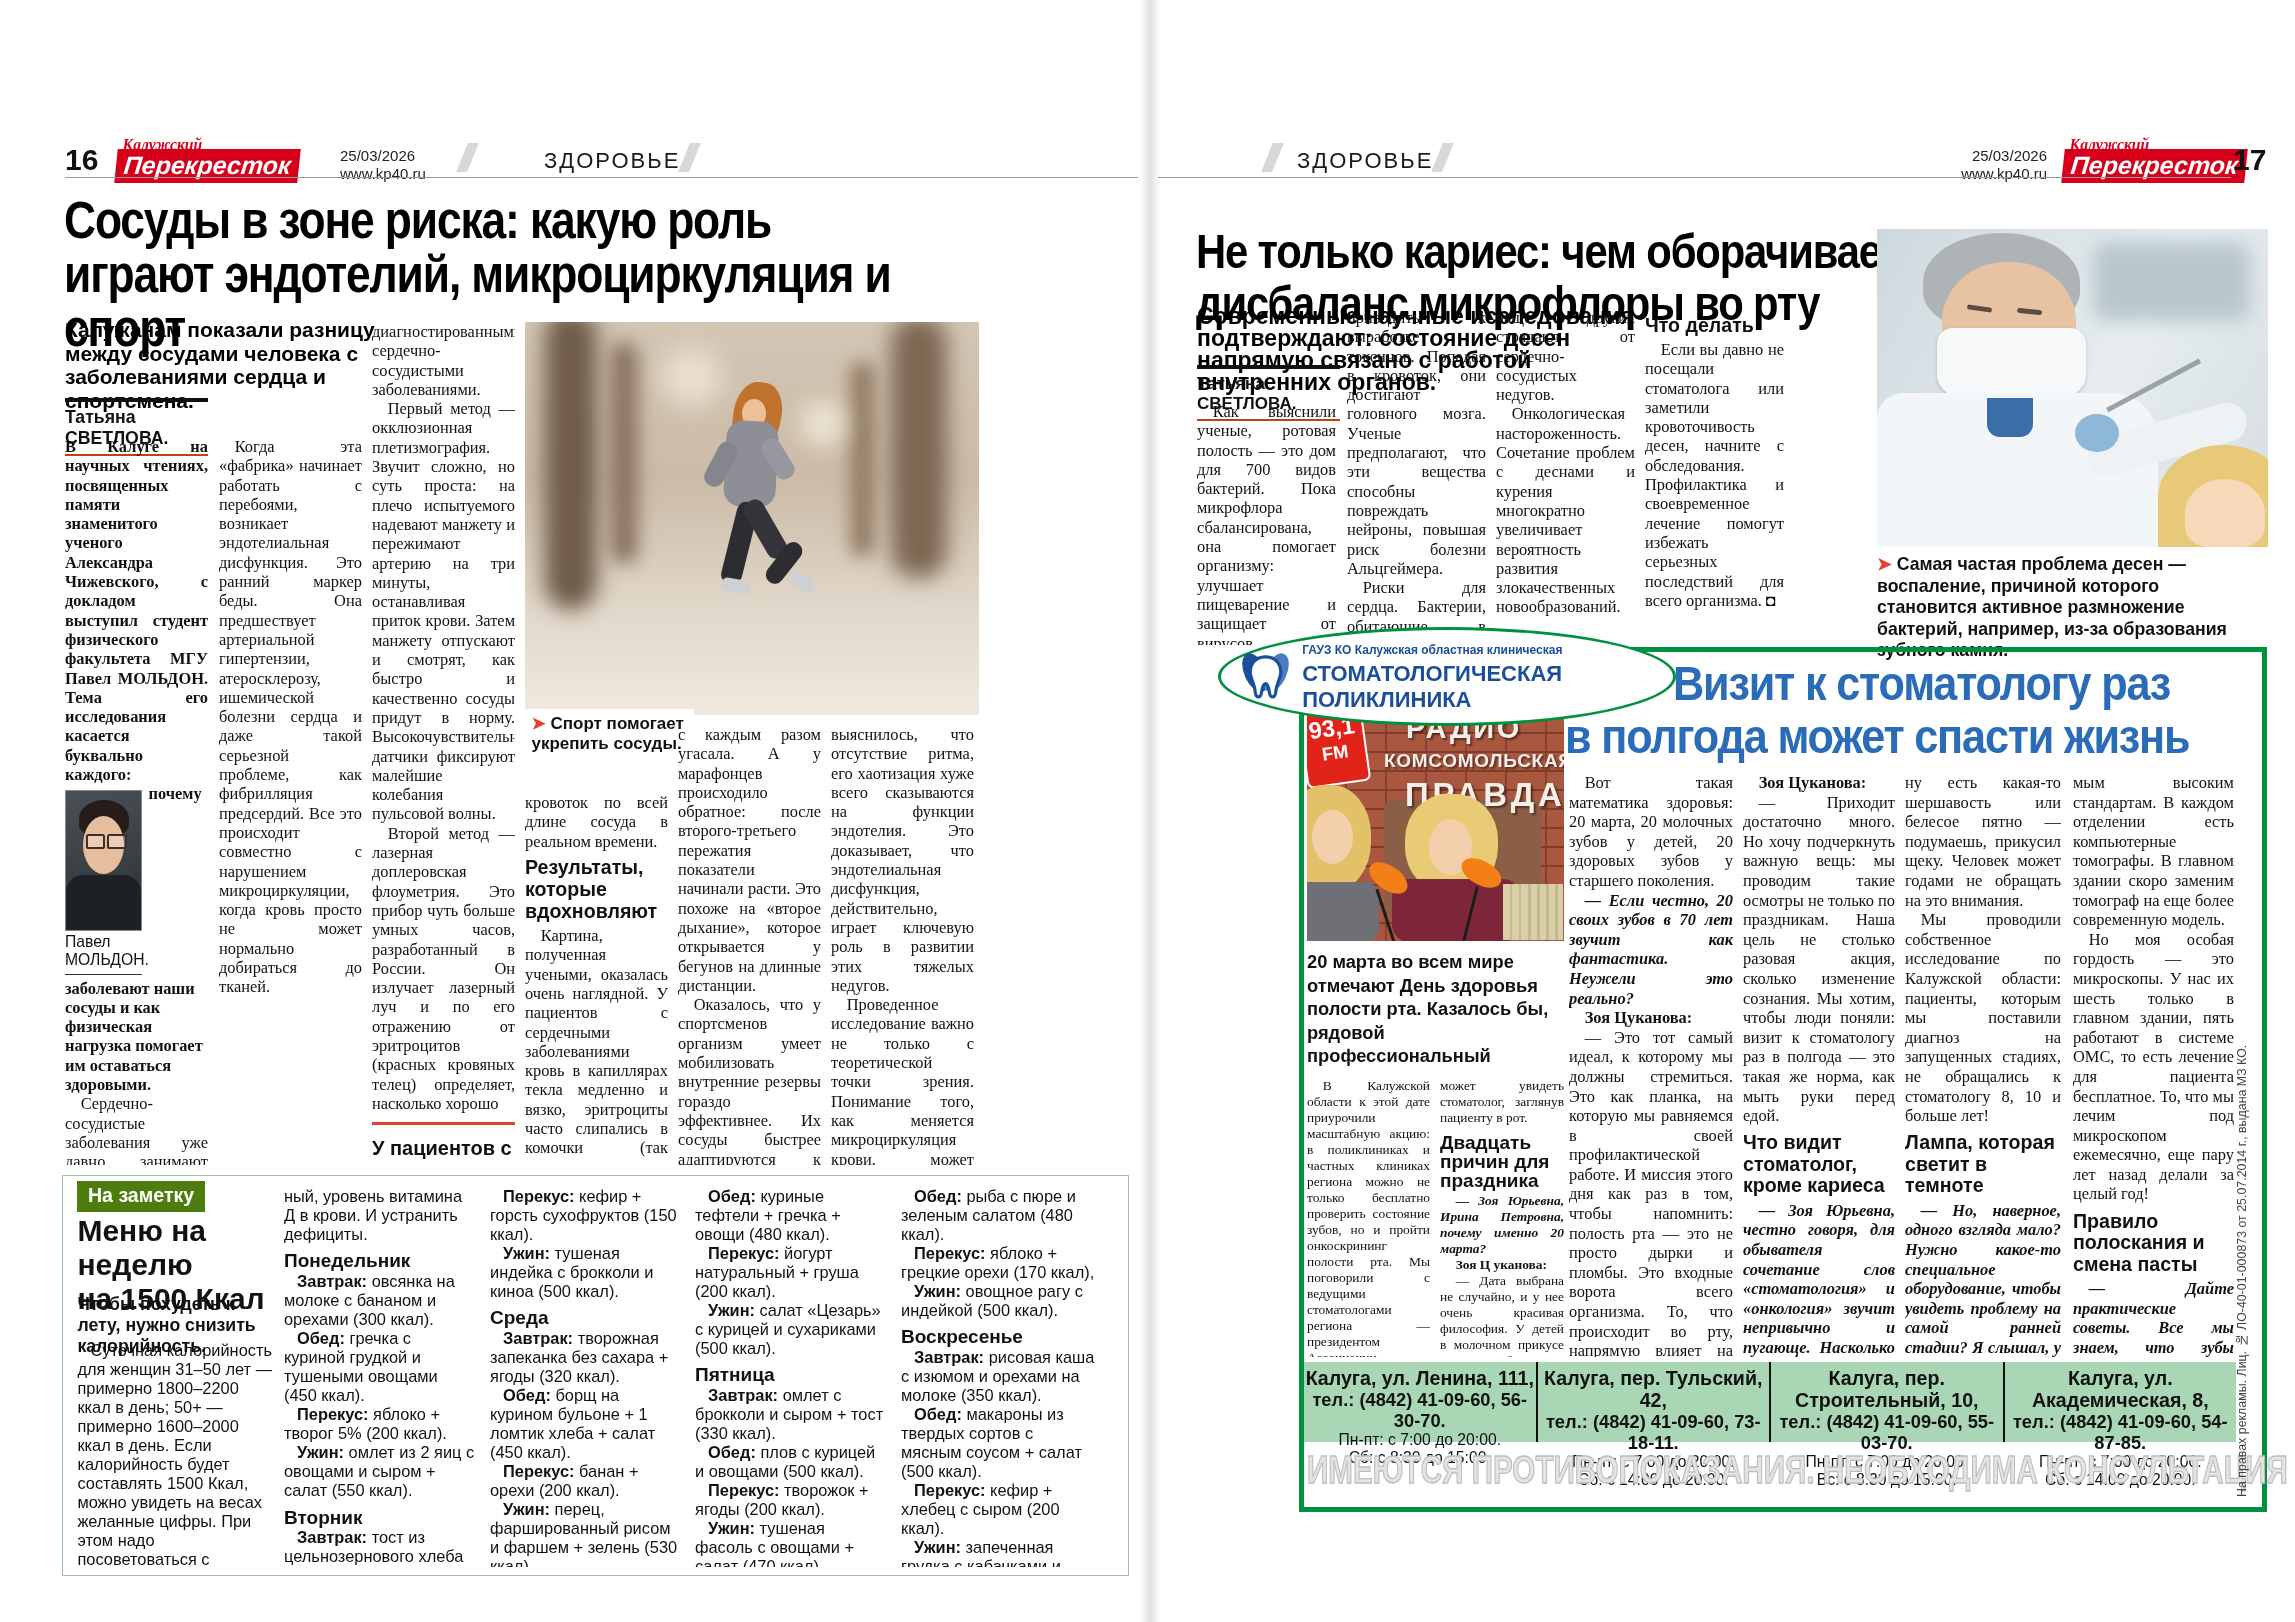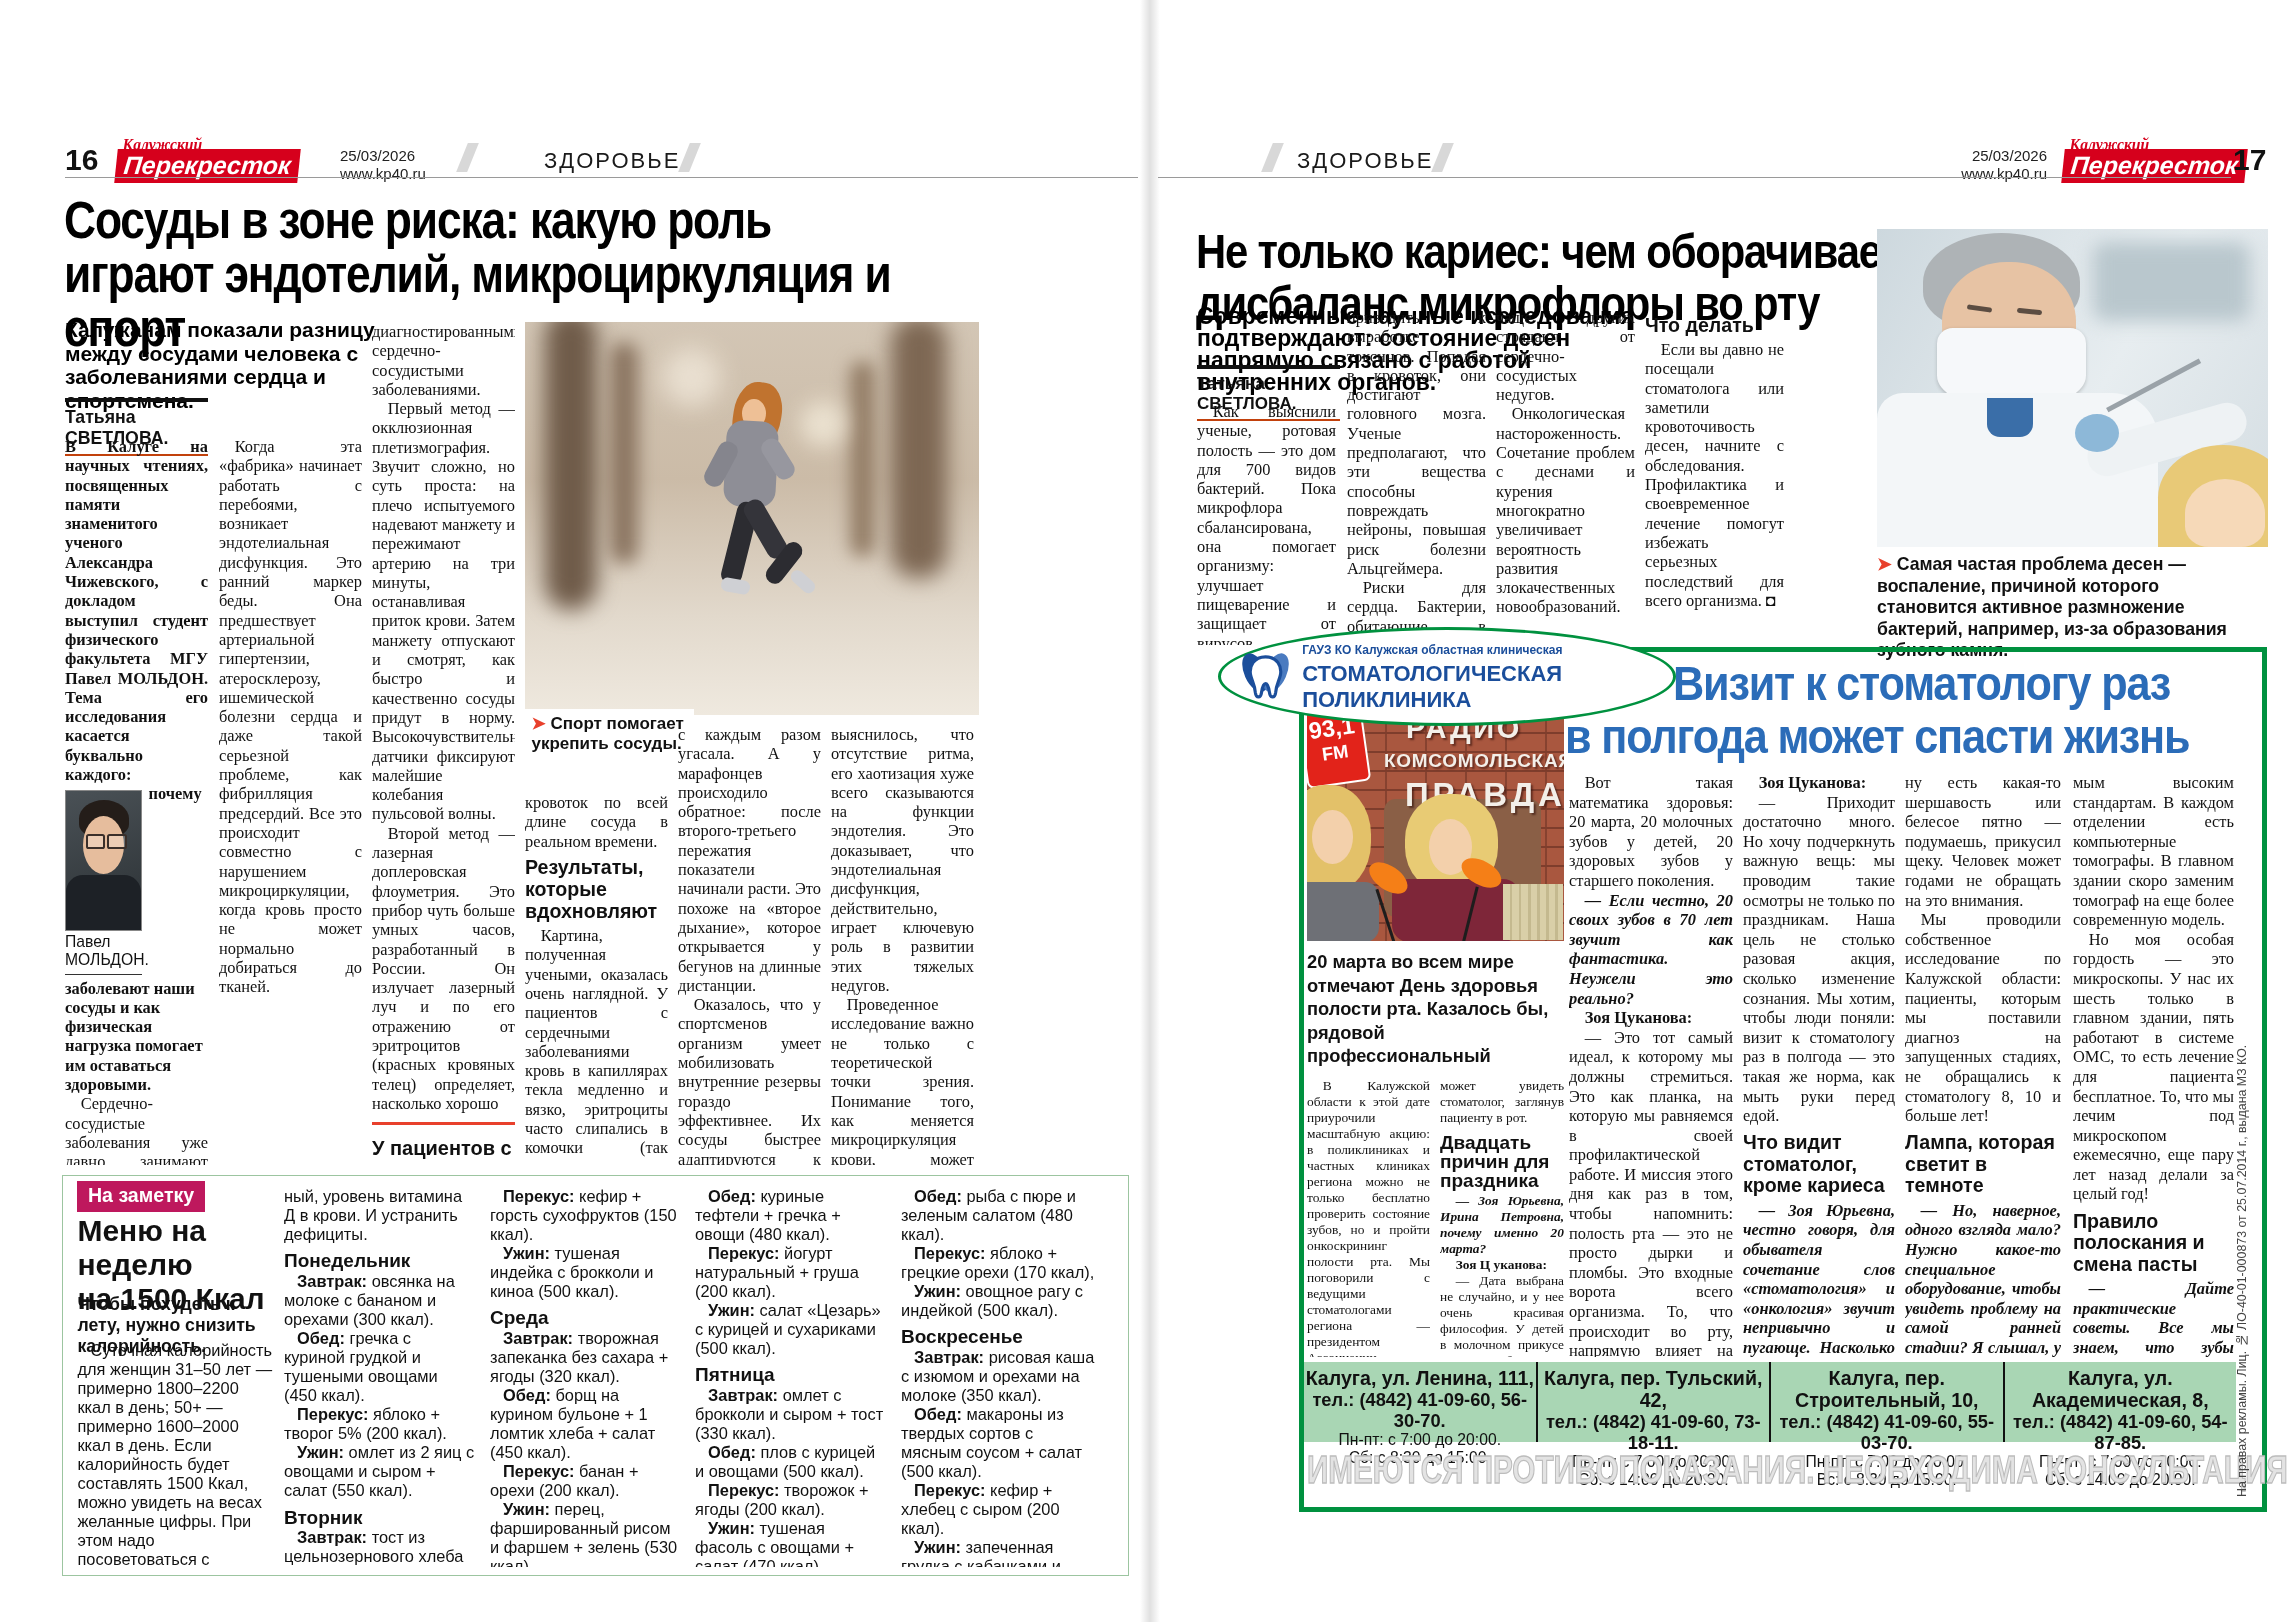--- a/index.html
+++ b/index.html
@@ -35,21 +35,21 @@
   .it-meal{margin:0;text-indent:15.7px;}
   .boldp{font-weight:700;}
 
   
   .photo{overflow:hidden;position:absolute;}
   .capbox{background:#fff;font-family:"Liberation Sans",sans-serif;font-weight:700;font-size:17px;line-height:20px;padding:5.2px 6.5px;}
   .arrow{color:#e8402c;}
 
   
   .menu-box{border:1.3px solid #9cc5a0;background:#fff;}
-  .menu-badge{background:#be185d;color:#fff;font-family:"Liberation Sans",sans-serif;font-weight:700;font-size:19.6px;padding:3.3px 10.5px 4.6px;display:inline-block;}
+  .menu-badge{background:#4d7c0f;color:#fff;font-family:"Liberation Sans",sans-serif;font-weight:700;font-size:19.6px;padding:3.3px 10.5px 4.6px;display:inline-block;}
   .menu-title{font-family:"Liberation Sans",sans-serif;font-weight:700;font-size:30px;line-height:34px;white-space:pre-line;}
   .menu-lead{font-family:"Liberation Sans",sans-serif;font-weight:700;font-size:17.7px;line-height:21px;}
   .menu-col{font-family:"Liberation Sans",sans-serif;font-size:16.4px;line-height:19px;overflow:hidden;text-align:left;}
   .menu-col .it-p,.menu-col .it-p2,.menu-col .it-meal{text-indent:13px;}
   .menu-col .it-p2{text-indent:0;}
 
   
   .ad-frame{border:5.2px solid #00913f;}
   .clinic-ellipse{background:#fff;border:3.9px solid #00913f;border-radius:50%;display:flex;align-items:center;}
   .clinic-name{color:#1b4e9b;font-family:"Liberation Sans",sans-serif;font-weight:700;}

